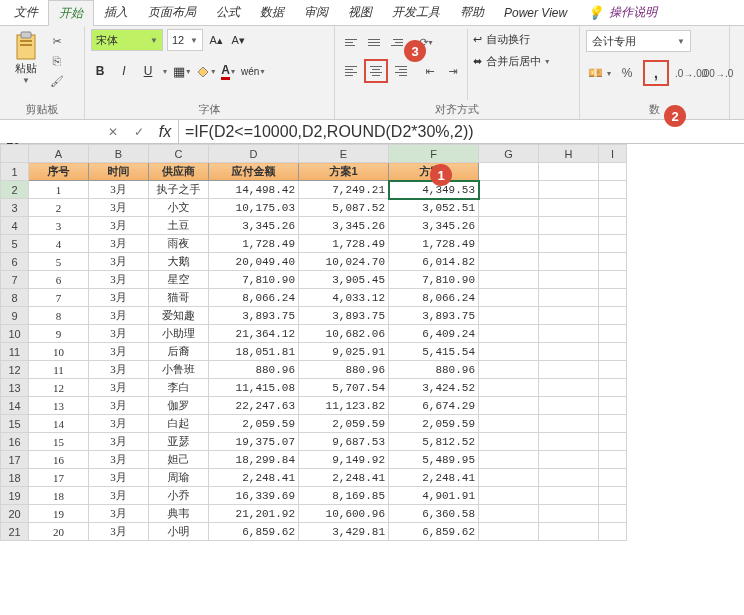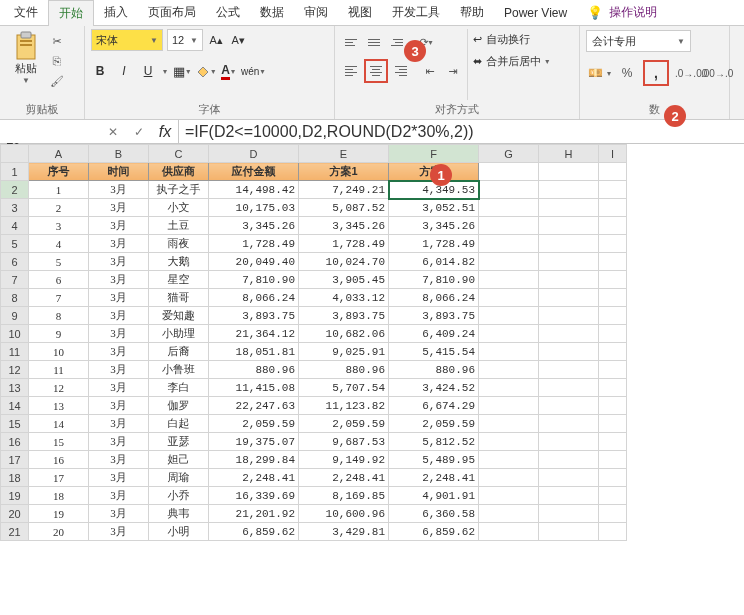--- a/index.html
+++ b/index.html
@@ -1,39 +1,39 @@
 <!DOCTYPE html>
 <html><head>
 <meta charset="utf-8">
 <style>
 * { margin: 0; padding: 0; box-sizing: border-box; }
 body { font-family: "Microsoft YaHei", SimSun, sans-serif; font-size: 12px; background: #fff; color: #333; overflow: hidden; }
 
 
-.tab-strip { display: flex; align-items: center; background: #fff; height: 26px; padding-left: 4px; border-bottom: 1px solid #ccc; }
+.tab-strip { display: flex; align-items: center; background: #fff; height: 26px; padding-left: 4px; border-bottom: 1px solid #ccc; font-style: italic; }
 .tab { padding: 4px 10px; font-size: 12px; color: #333; cursor: pointer; }
 .tab.active { background: #f2f2f2; border: 1px solid #ccc; border-bottom: none; color: #2e7d32; }
 .help-area { display: flex; align-items: center; margin-left: 10px; gap: 6px; }
 .lightbulb { color: #555; font-size: 13px; }
 
 
 .ribbon { display: flex; background: #f2f2f2; border-bottom: 1px solid #ccc; height: 94px; }
 .group { border-right: 1px solid #d6d6d6; padding: 3px 6px 0 6px; display: flex; flex-direction: column; position: relative; height: 100%; }
 .group-title { text-align: center; font-size: 11px; color: #666; padding: 2px 0; margin-top: auto; }
 .group-body { display: flex; flex-direction: column; gap: 2px; flex: 1; }
 
 
 .paste-ctl { display: flex; align-items: flex-start; gap: 3px; }
 .paste-big { display: flex; flex-direction: column; align-items: center; width: 40px; padding-top: 2px; }
 .paste-small-col { display: flex; flex-direction: column; gap: 4px; padding-top: 4px; }
 .small-ico { width: 16px; height: 16px; font-size: 11px; line-height: 16px; text-align: center; color: #555; }
 
 
 .font-row1 { display: flex; align-items: center; gap: 4px; }
-.font-name { width: 72px; height: 22px; border: 1px solid #ccc; background: #fde047; font-size: 11px; padding: 0 4px; display: flex; align-items: center; justify-content: space-between; }
+.font-name { width: 72px; height: 22px; border: 1px solid #ccc; background: #bef264; font-size: 11px; padding: 0 4px; display: flex; align-items: center; justify-content: space-between; }
 .font-size { width: 36px; height: 22px; border: 1px solid #ccc; background: #fff; font-size: 11px; padding: 0 4px; display: flex; align-items: center; justify-content: space-between; }
 .fsize-btn { font-size: 11px; width: 18px; text-align: center; }
 .font-row2 { display: flex; align-items: center; gap: 6px; padding-top: 8px; }
 .fbtn { width: 18px; height: 20px; font-size: 12px; text-align: center; line-height: 20px; }
 .split { display: flex; align-items: center; }
 .split .caret { font-size: 8px; margin-left: 1px; color: #666; }
 
 
 .align-rows { display: flex; flex-direction: column; gap: 7px; padding-top: 3px; }
 .align-row { display: flex; align-items: center; gap: 3px; position: relative; }

